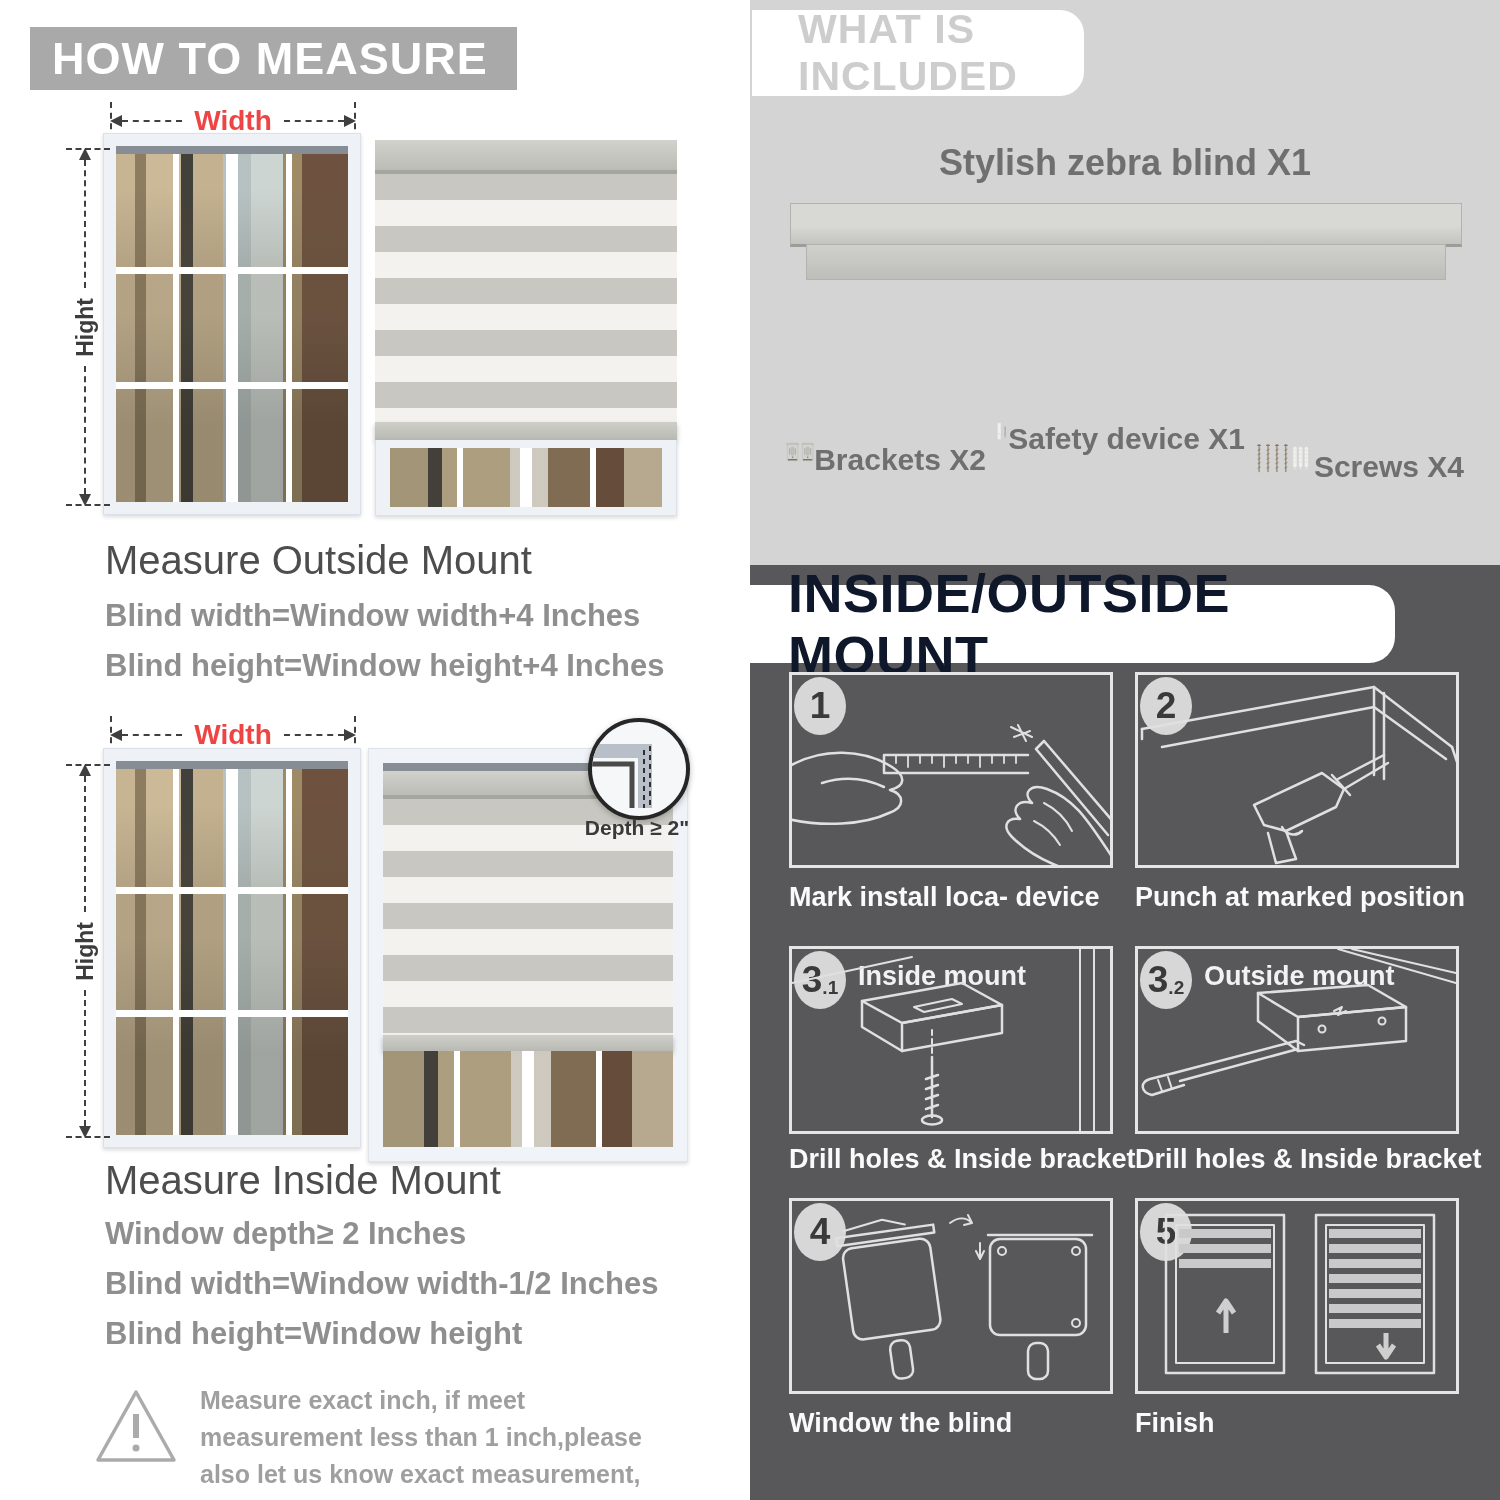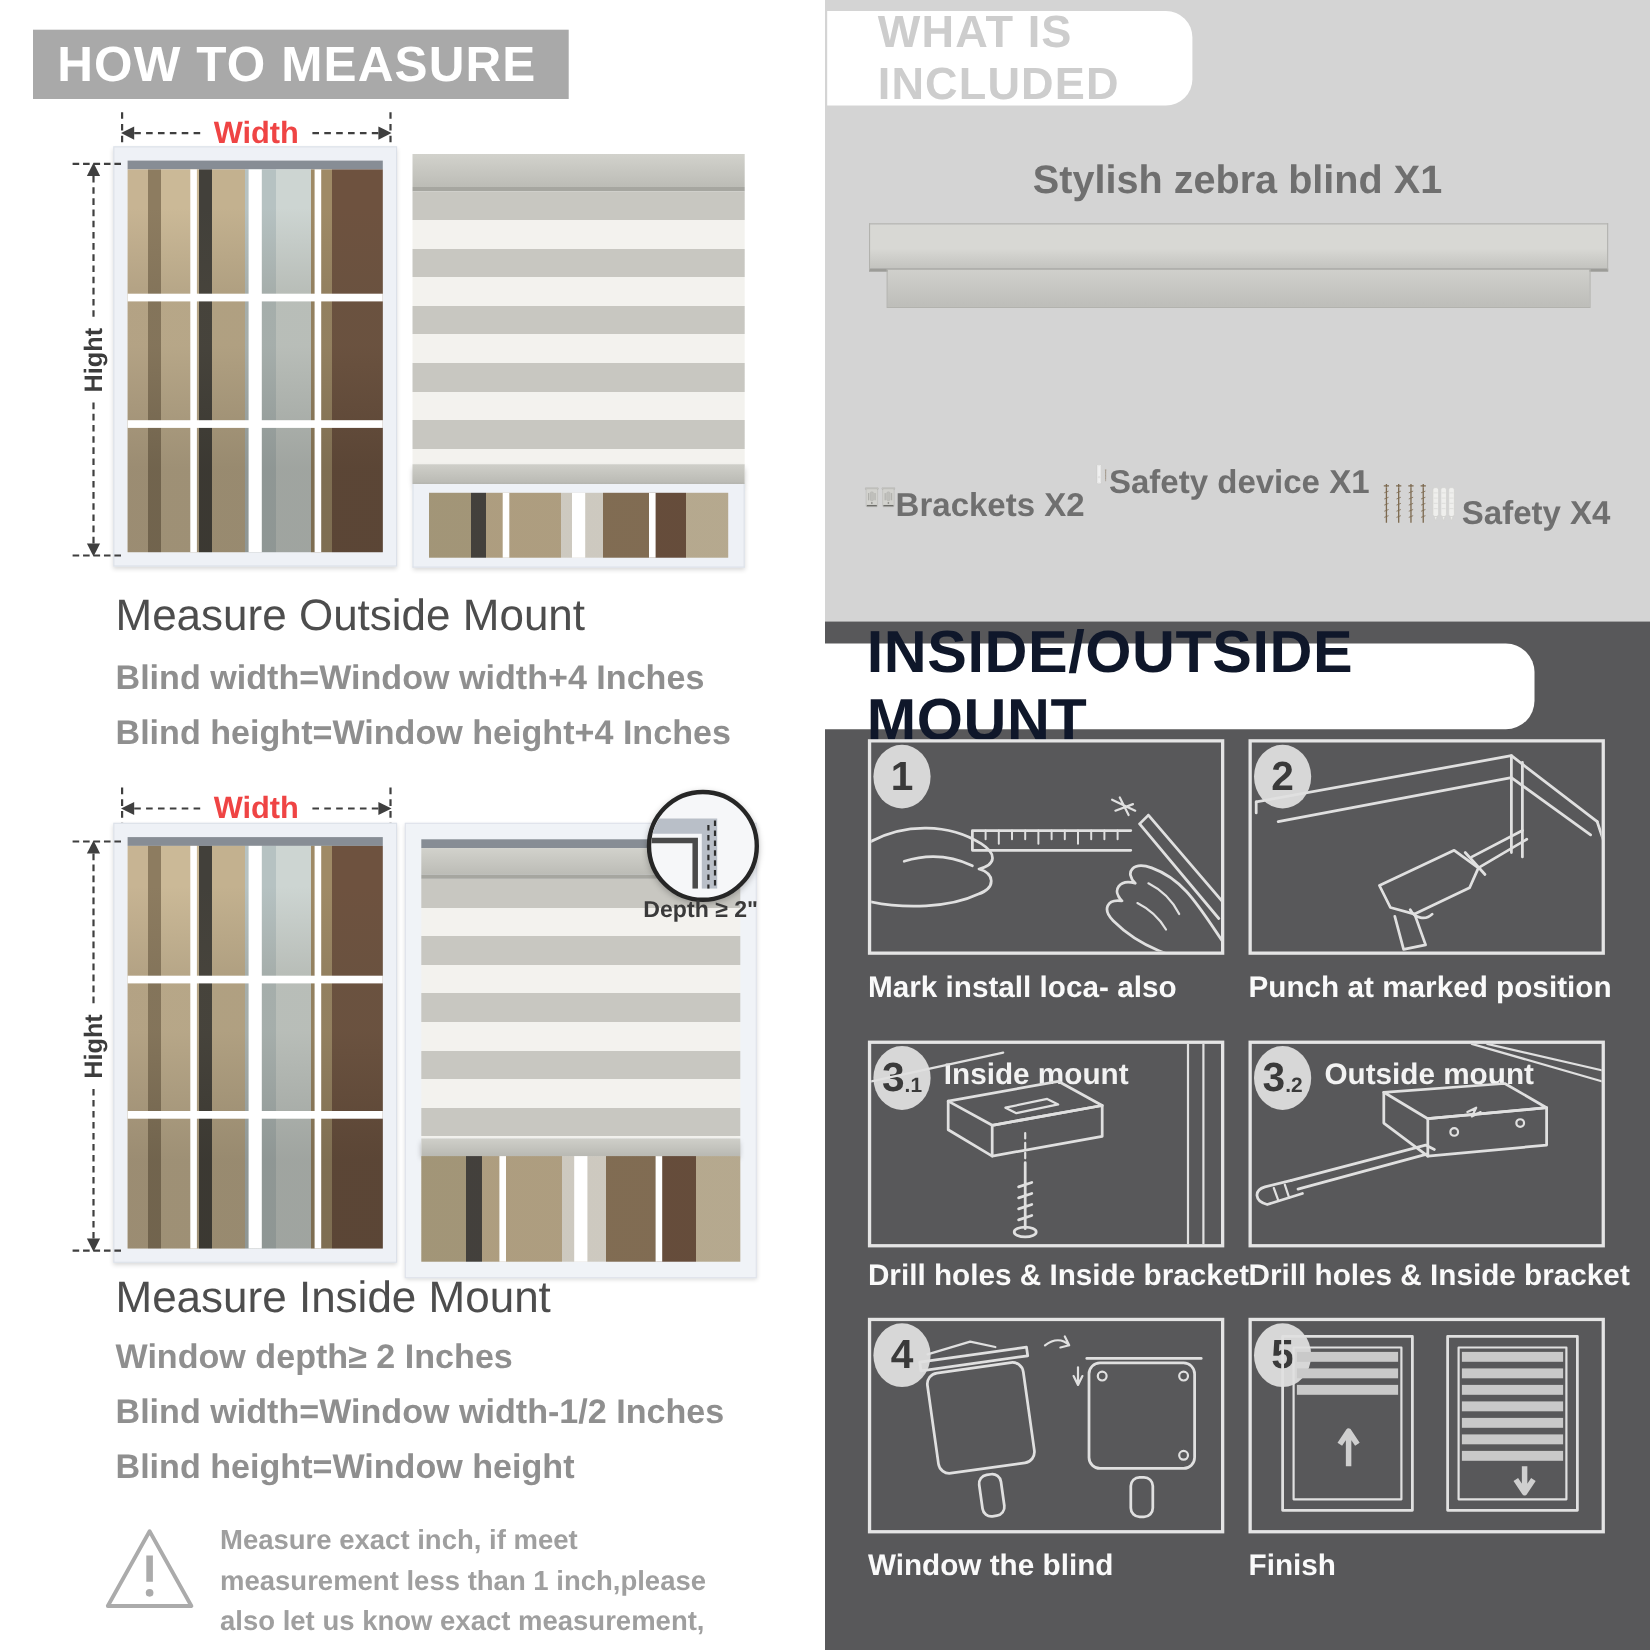--- a/index.html
+++ b/index.html
@@ -277,21 +277,21 @@
               <path d="M2,12 H11 M2,24 H11 M2,36 H11 M2,48 H11" stroke="#d8d8d6" fill="none"></path>
               <path d="M3,66 L6.5,76 L10,66 Z"></path>
             </g>
           <g transform="translate(158,18)">
               <rect x="0" y="0" width="13" height="66" rx="5"></rect>
               <path d="M2,12 H11 M2,24 H11 M2,36 H11 M2,48 H11" stroke="#d8d8d6" fill="none"></path>
               <path d="M3,66 L6.5,76 L10,66 Z"></path>
             </g>
         </g>
       </svg>
-      <div class="comp-label">Safety X4</div>
+      <div class="comp-label">Screws X4</div>
     </div>
   </div>
 
   <div class="abs banner-white" style="left:750px;top:585px;width:645px;height:78px;border-radius:0 26px 26px 0;">
     <span class="iom-text">INSIDE/OUTSIDE MOUNT</span>
   </div>
 
   <div class="abs step-panel" style="left:789px;top:672px;width:324px;height:196px;">
     <div class="badge">
         <span>1</span>
@@ -320,21 +320,21 @@
       <path d="M236,12 V100 M246,18 V104"></path>
       <path d="M4,54 V64 M314,72 L320,90"></path>
       <path d="M116,130 L184,98 L206,114 L198,132 L148,156 L126,150 Z"></path>
       <path d="M148,156 L158,184 L138,188 L130,158"></path>
       <path d="M206,114 L250,88 M200,104 L246,80"></path>
       <path d="M194,100 L212,120"></path>
       <path d="M144,152 C148,160 158,162 164,156"></path>
     </svg>
   </div>
 
-  <div class="abs caption" style="left:789px;top:882px;">Mark install loca- also</div>
+  <div class="abs caption" style="left:789px;top:882px;">Mark install loca- device</div>
   <div class="abs caption" style="left:1135px;top:882px;">Punch at  marked position</div>
 
   <div class="abs step-panel" style="left:789px;top:946px;width:324px;height:188px;">
     <div class="badge">
         <span>3</span>
         <span class="badge-sub">.1</span>
       </div>
     <div class="step-title">Inside mount</div>
     <svg class="abs" style="left:0;top:0;" width="318" height="182" viewBox="0 0 318 182" fill="none" stroke="#e0e0e0" stroke-width="2.5" stroke-linecap="round" stroke-linejoin="round">
       <path d="M288,0 V182 M302,0 V182" stroke-width="2"></path>

